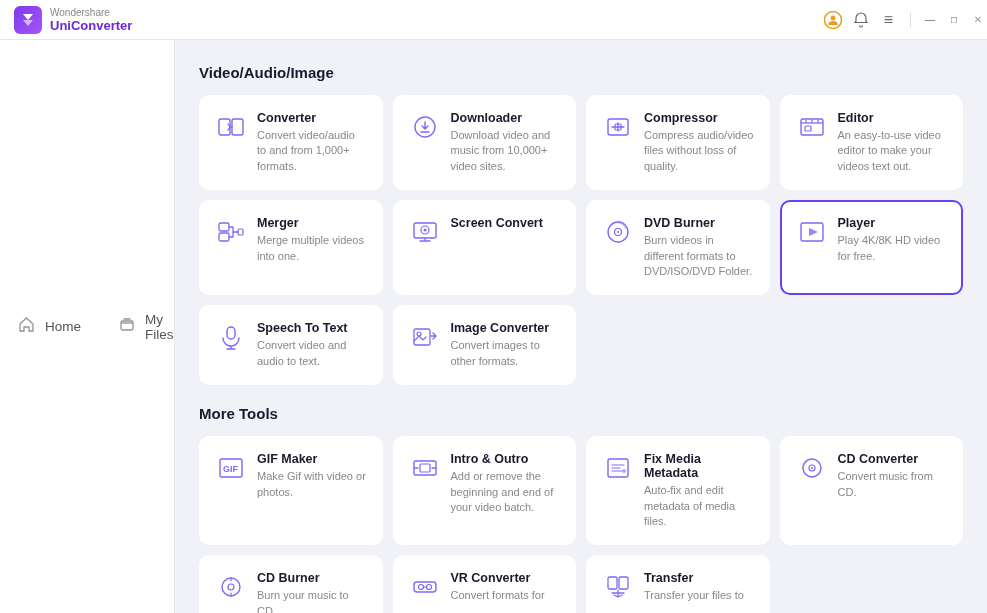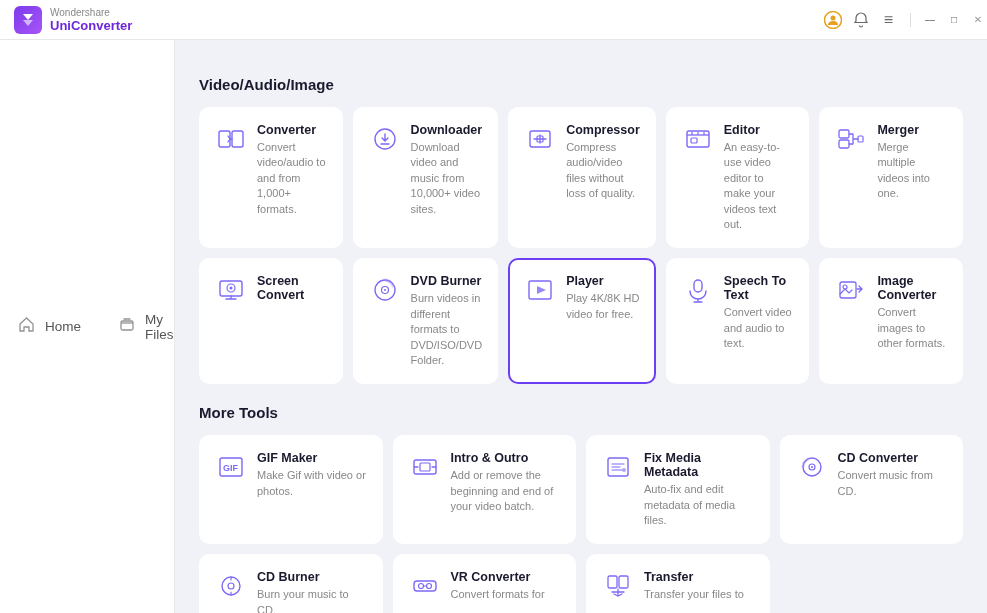--- a/index.html
+++ b/index.html
@@ -72,32 +72,32 @@
       margin: 0 8px;
       padding: 23px 10px;
     }
     .sidebar-icon { font-size: 16px; opacity: 0.7; }
     .sidebar-item.active .sidebar-icon { opacity: 1; color: #6c3ff5; }
 
     
     .content {
       flex: 1;
       overflow-y: auto;
-      padding: 36px 24px;
+      padding: 24px 24px;
       background: #f0f2f7;
     }
     .section-title {
       font-size: 15px;
       font-weight: 700;
       color: #1a1a2e;
       margin-bottom: 14px;
     }
     .tools-grid {
       display: grid;
-      grid-template-columns: repeat(5, 1fr);
+      grid-template-columns: repeat(4, 1fr);
       gap: 10px;
       margin-bottom: 20px;
     }
     .tool-card {
       background: #fff;
       border-radius: 10px;
       padding: 14px 14px;
       display: flex;
       align-items: flex-start;
       gap: 10px;

